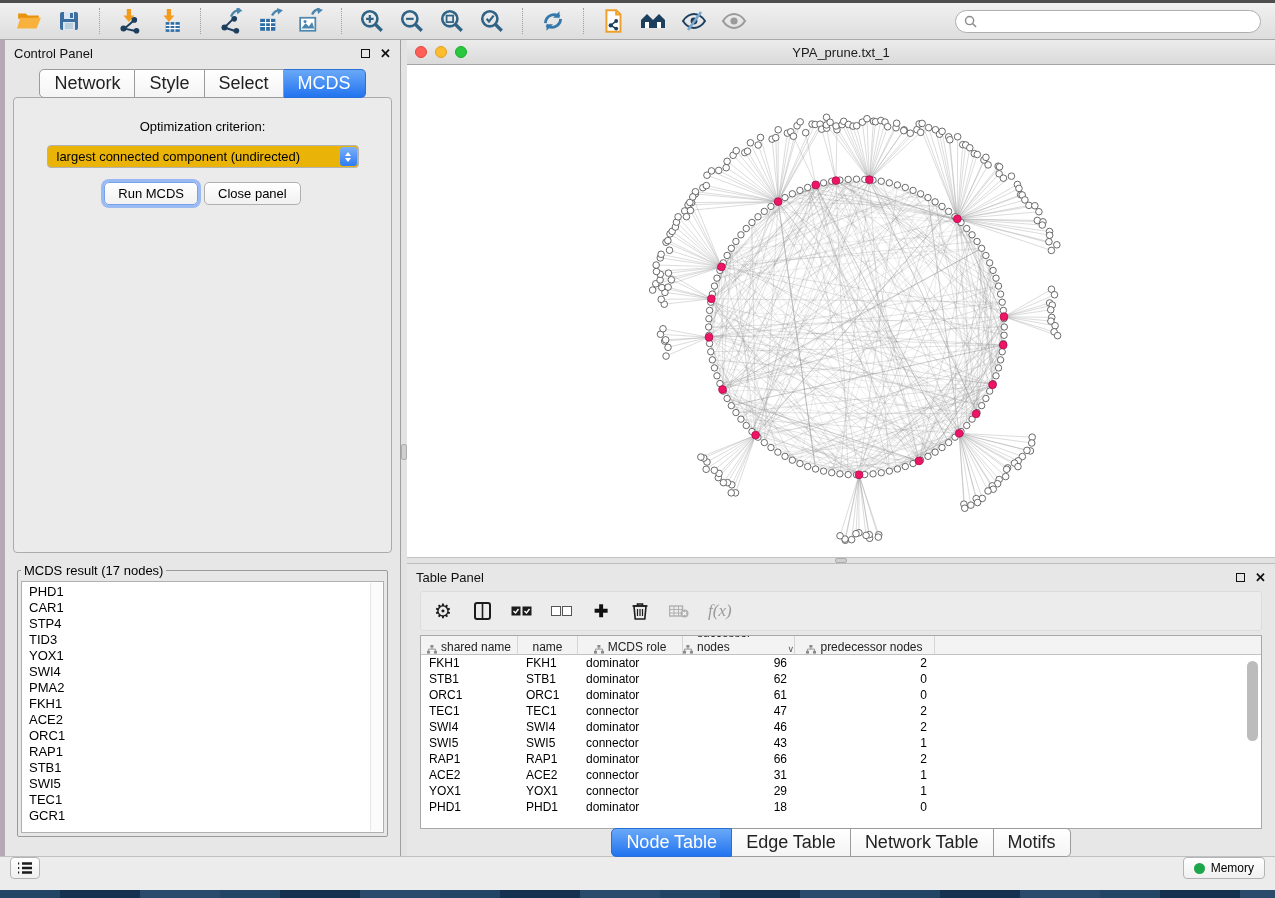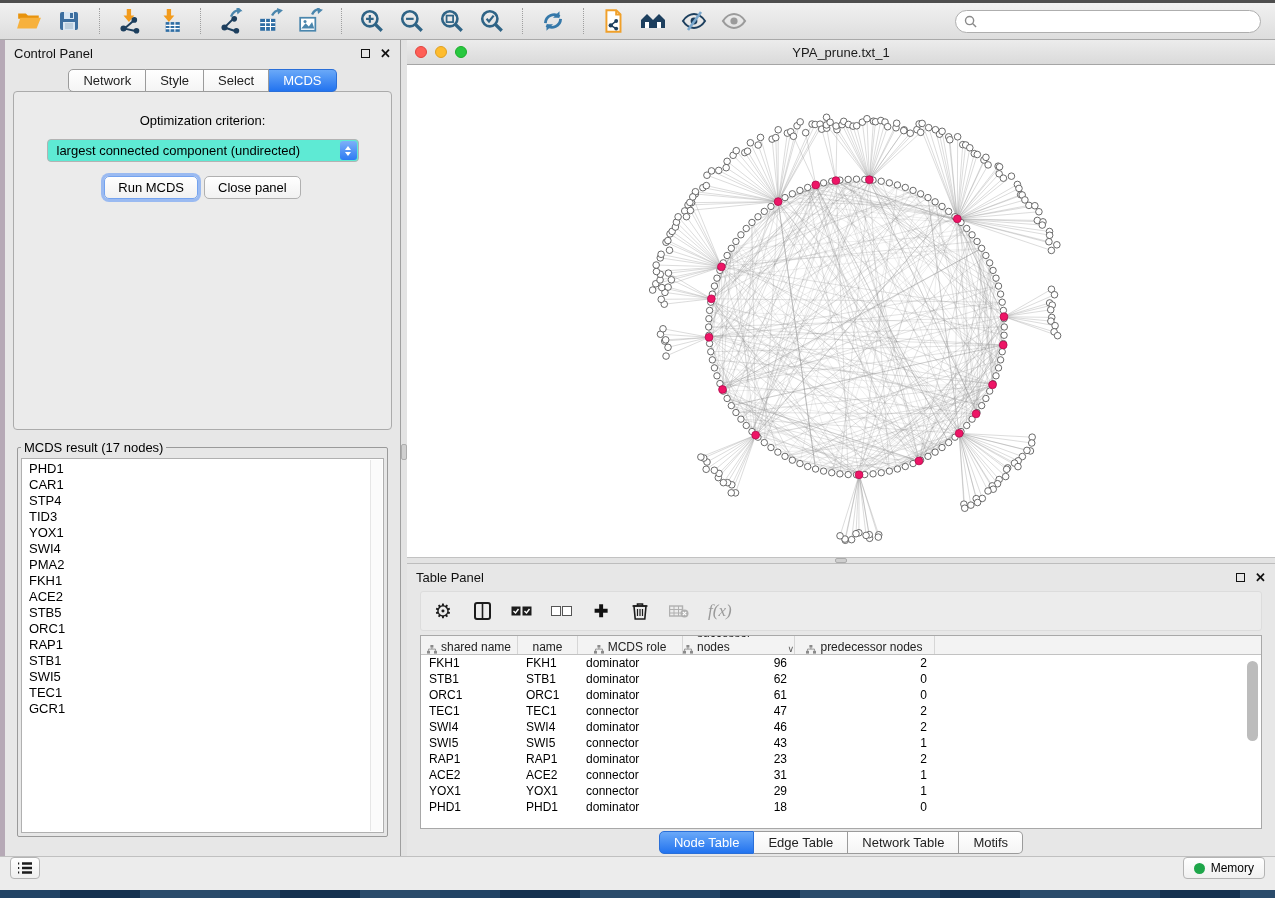--- a/index.html
+++ b/index.html
@@ -20,29 +20,29 @@
   
   .main{flex:1;display:flex;min-height:0}
   .left-strip{width:5px;background:#b6a9b6;flex:none}
   
   .cpanel{width:396px;flex:none;background:#e7e7e7;border-right:1px solid #9f9f9f;display:flex;flex-direction:column}
   .ptitle{height:26px;flex:none;display:flex;align-items:center;padding:0 9px;font-size:13px;color:#111}
   .pctrls{margin-left:auto;display:flex;gap:10px;align-items:center}
   .float-ico{width:9px;height:9px;border:1.5px solid #111;display:inline-block}
   .close-ico{font-size:13px;font-weight:bold;color:#111;line-height:1}
   .segbar{display:flex;justify-content:center;margin-top:3px;position:relative;z-index:2}
-  .seg{font-size:13px;padding:3px 14px;background:linear-gradient(#ffffff,#f4f4f4);border:1px solid #9b9b9b;
+  .seg{font-size:18px;padding:3px 14px;background:linear-gradient(#ffffff,#f4f4f4);border:1px solid #9b9b9b;
        border-left:none;color:#222;white-space:nowrap}
   .seg:first-child{border-left:1px solid #9b9b9b;border-radius:5px 0 0 5px}
   .seg:last-child{border-radius:0 5px 5px 0}
   .seg.active{background:linear-gradient(#6aa9f8,#2273ef);color:#fff;border-color:#2a6fd8}
-  .cp-box{margin:-1px 8px 0;border:1px solid #ababab;border-radius:4px;background:#ebebeb;height:339px;flex:none;
+  .cp-box{margin:-1px 8px 0;border:1px solid #ababab;border-radius:4px;background:#ebebeb;height:456px;flex:none;
           display:flex;flex-direction:column;align-items:center}
   .opt-label{margin-top:21px;font-size:13px;color:#000}
-  .mac-select{margin-top:11px;width:312px;height:23px;background:#5eead4;border:1px solid #b3b3b3;border-radius:4px;
+  .mac-select{margin-top:11px;width:312px;height:23px;background:#eab308;border:1px solid #b3b3b3;border-radius:4px;
       display:flex;align-items:center;font-size:13px;padding-left:9px;position:relative;color:#000}
   .sel-step{position:absolute;right:1px;top:1px;bottom:1px;width:17px;border-radius:3px;
       background:linear-gradient(#7db0f8,#2d7bf3);display:flex;flex-direction:column;align-items:center;justify-content:center;gap:2px}
   .tri-up{width:0;height:0;border-left:3.5px solid transparent;border-right:3.5px solid transparent;border-bottom:4.5px solid #fff}
   .tri-dn{width:0;height:0;border-left:3.5px solid transparent;border-right:3.5px solid transparent;border-top:4.5px solid #fff}
   .btnrow{margin-top:14px;display:flex;gap:6px}
   .mbtn{font-size:13px;padding:3px 13px;background:linear-gradient(#ffffff,#f1f1f1);border:1px solid #b0b0b0;
       border-radius:5px;color:#000}
   .mbtn.focus{box-shadow:0 0 0 3px rgba(110,160,245,.65);border-color:#74a3ef}
   fieldset.mcds-fs{margin:10px 12px 19px;flex:1;border:1px solid #9a9a9a;border-radius:2px;padding:3px;
@@ -281,21 +281,20 @@
           <div class="mcds-inner" id="mcds-list">
               <div class="mcds-item">PHD1</div>
               <div class="mcds-item">CAR1</div>
               <div class="mcds-item">STP4</div>
               <div class="mcds-item">TID3</div>
               <div class="mcds-item">YOX1</div>
               <div class="mcds-item">SWI4</div>
               <div class="mcds-item">PMA2</div>
               <div class="mcds-item">FKH1</div>
               <div class="mcds-item">ACE2</div>
-              <div class="mcds-item">STB5</div>
               <div class="mcds-item">ORC1</div>
               <div class="mcds-item">RAP1</div>
               <div class="mcds-item">STB1</div>
               <div class="mcds-item">SWI5</div>
               <div class="mcds-item">TEC1</div>
               <div class="mcds-item">GCR1</div>
             </div>
           <div class="vtrack"></div>
         </div>
       </fieldset>
@@ -1363,21 +1362,21 @@
                 <div class="td" style="width: 97px;">SWI5</div>
                 <div class="td" style="width: 60px;">SWI5</div>
                 <div class="td" style="width: 105px;">connector</div>
                 <div class="td num" style="width: 112px;">43</div>
                 <div class="td num" style="width: 140px;">1</div>
               </div>
               <div class="tr">
                 <div class="td" style="width: 97px;">RAP1</div>
                 <div class="td" style="width: 60px;">RAP1</div>
                 <div class="td" style="width: 105px;">dominator</div>
-                <div class="td num" style="width: 112px;">23</div>
+                <div class="td num" style="width: 112px;">66</div>
                 <div class="td num" style="width: 140px;">2</div>
               </div>
               <div class="tr">
                 <div class="td" style="width: 97px;">ACE2</div>
                 <div class="td" style="width: 60px;">ACE2</div>
                 <div class="td" style="width: 105px;">connector</div>
                 <div class="td num" style="width: 112px;">31</div>
                 <div class="td num" style="width: 140px;">1</div>
               </div>
               <div class="tr">

